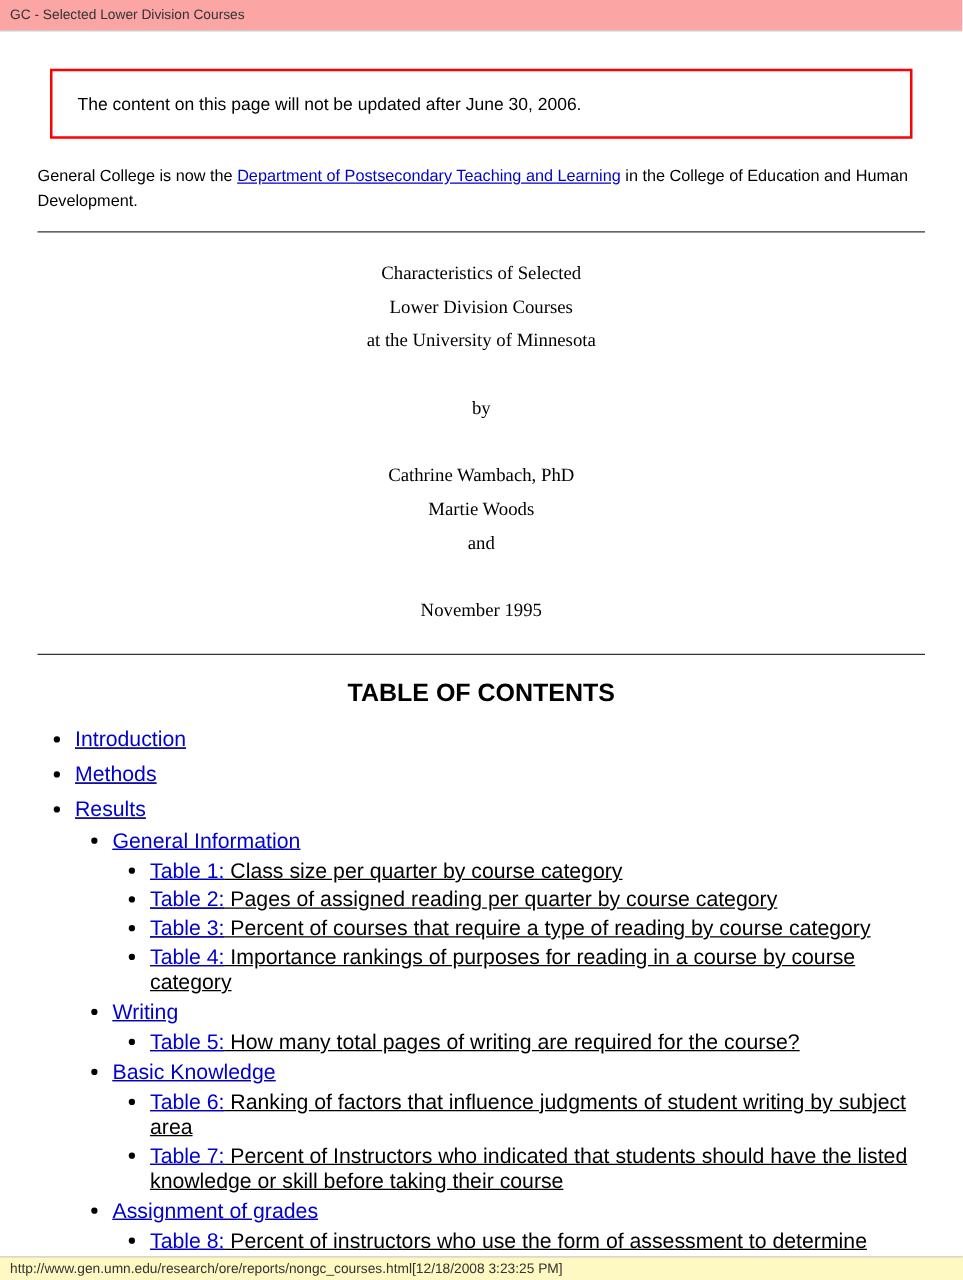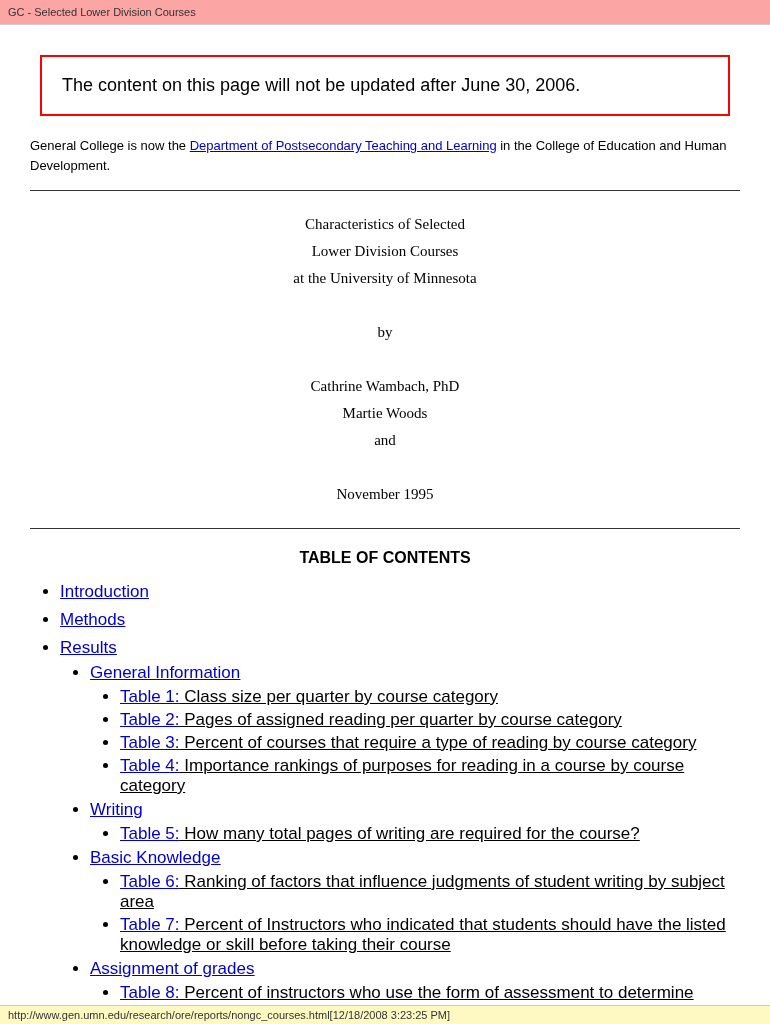--- a/index.html
+++ b/index.html
@@ -19,21 +19,21 @@
       border-bottom: 1px solid #ccc;
     }
     #main-content {
       padding: 10px 30px 10px 30px;
     }
     .notice-box {
       border: 2px solid red;
       padding: 18px 20px;
       margin: 20px 10px 20px 10px;
       font-family: Arial, sans-serif;
-      font-size: 18px;
+      font-size: 14px;
     }
     .intro-text {
       font-family: Arial, sans-serif;
       font-size: 13px;
       margin: 10px 0 15px 0;
       line-height: 1.5;
     }
     .intro-text a {
       color: #00c;
       text-decoration: underline;
@@ -45,21 +45,21 @@
     }
     .centered-block {
       text-align: center;
       margin: 20px 0;
       line-height: 1.8;
       font-size: 15px;
     }
     .toc-title {
       text-align: center;
       font-weight: bold;
-      font-size: 16px;
+      font-size: 20px;
       margin: 20px 0 15px 0;
       font-family: Arial, sans-serif;
     }
     ul.toc-top {
       list-style: disc;
       padding-left: 30px;
       font-family: Arial, sans-serif;
       font-size: 17px;
       text-decoration: underline;
     }

